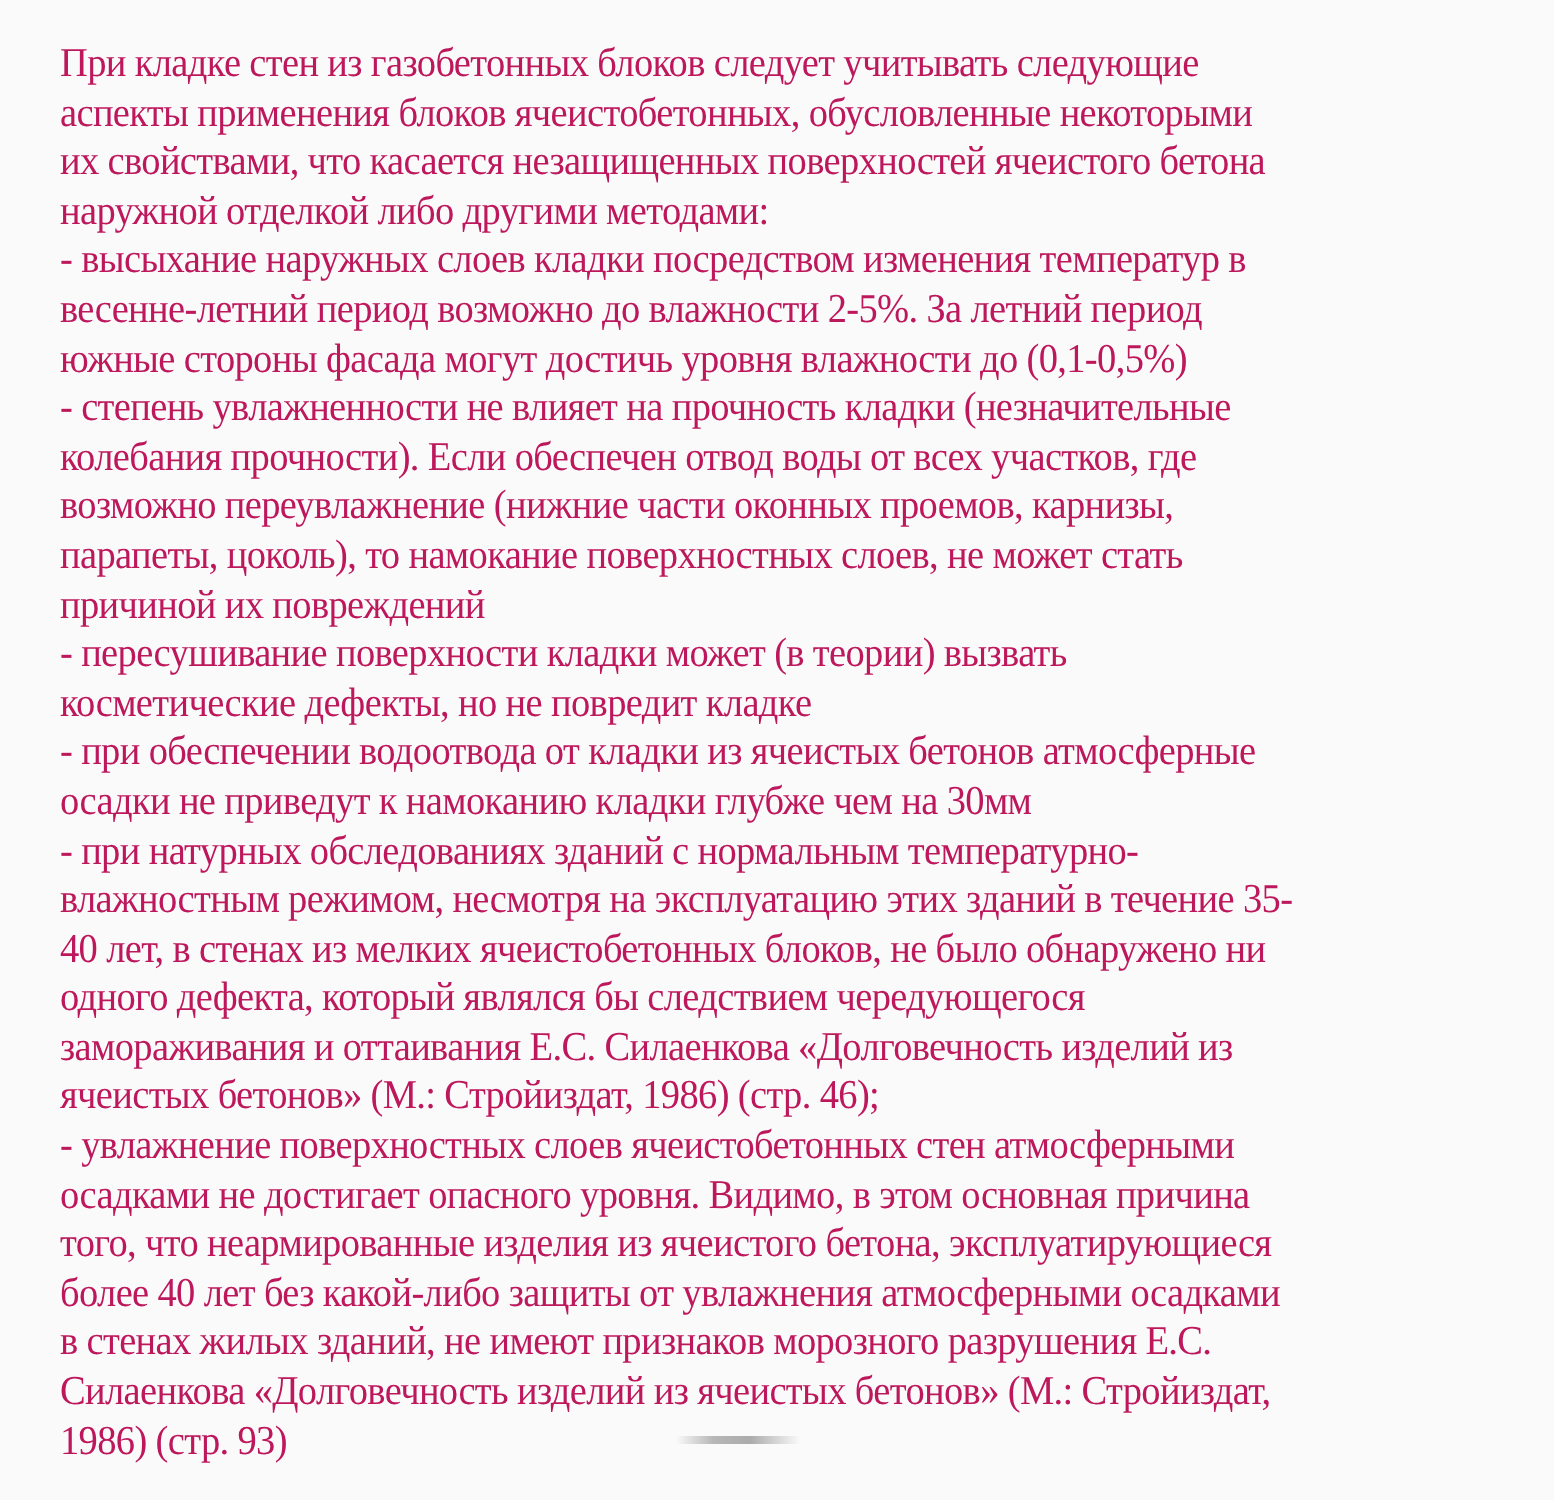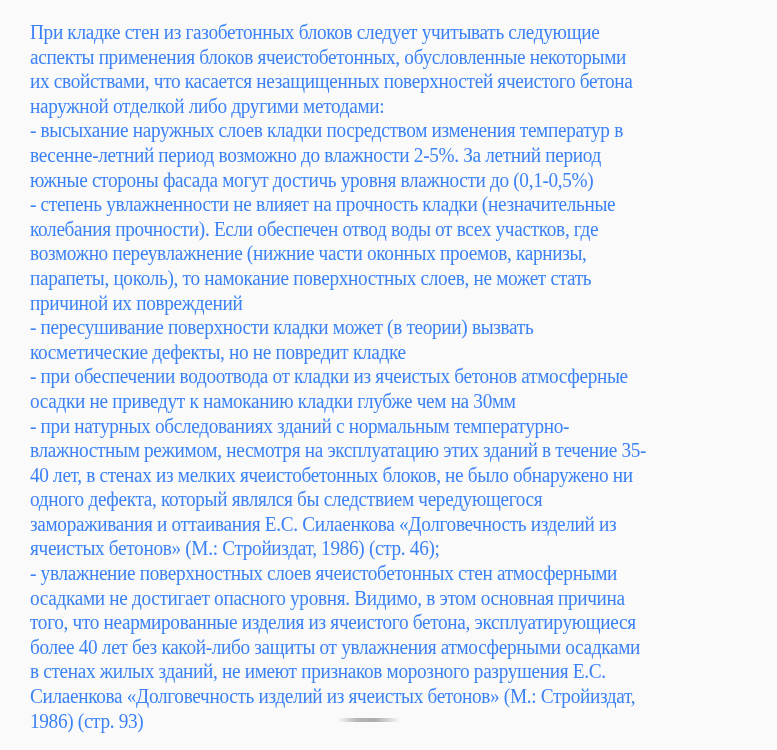--- a/index.html
+++ b/index.html
@@ -7,21 +7,21 @@
       width: 777px; height: 750px; overflow: hidden;
       background: #fbfbfb;
     }
     .page {
       position: absolute; left: 0; top: 0; width: 777px; height: 750px;
       background: #fafafa;
     }
     .text {
       position: absolute; left: 30px; top: 20px; width: 745px;
       font-family: "Liberation Serif", "DejaVu Serif", serif;
-      font-size: 20.5px; line-height: 24.6px; color: #3b82f6;
+      font-size: 20.5px; line-height: 24.6px; color: #be185d;
       letter-spacing: -0.35px;
     }
     .line { white-space: nowrap; display: block; transform-origin: left center; transform: scaleX(0.94); }
     .smudge {
       position: absolute; left: 338px; top: 718px; width: 62px; height: 4px;
       background: linear-gradient(90deg, transparent, #9a9a9a 30%, #8a8a8a 60%, transparent);
       border-radius: 3px; opacity: 0.7;
     }
   </style>
 </head>

